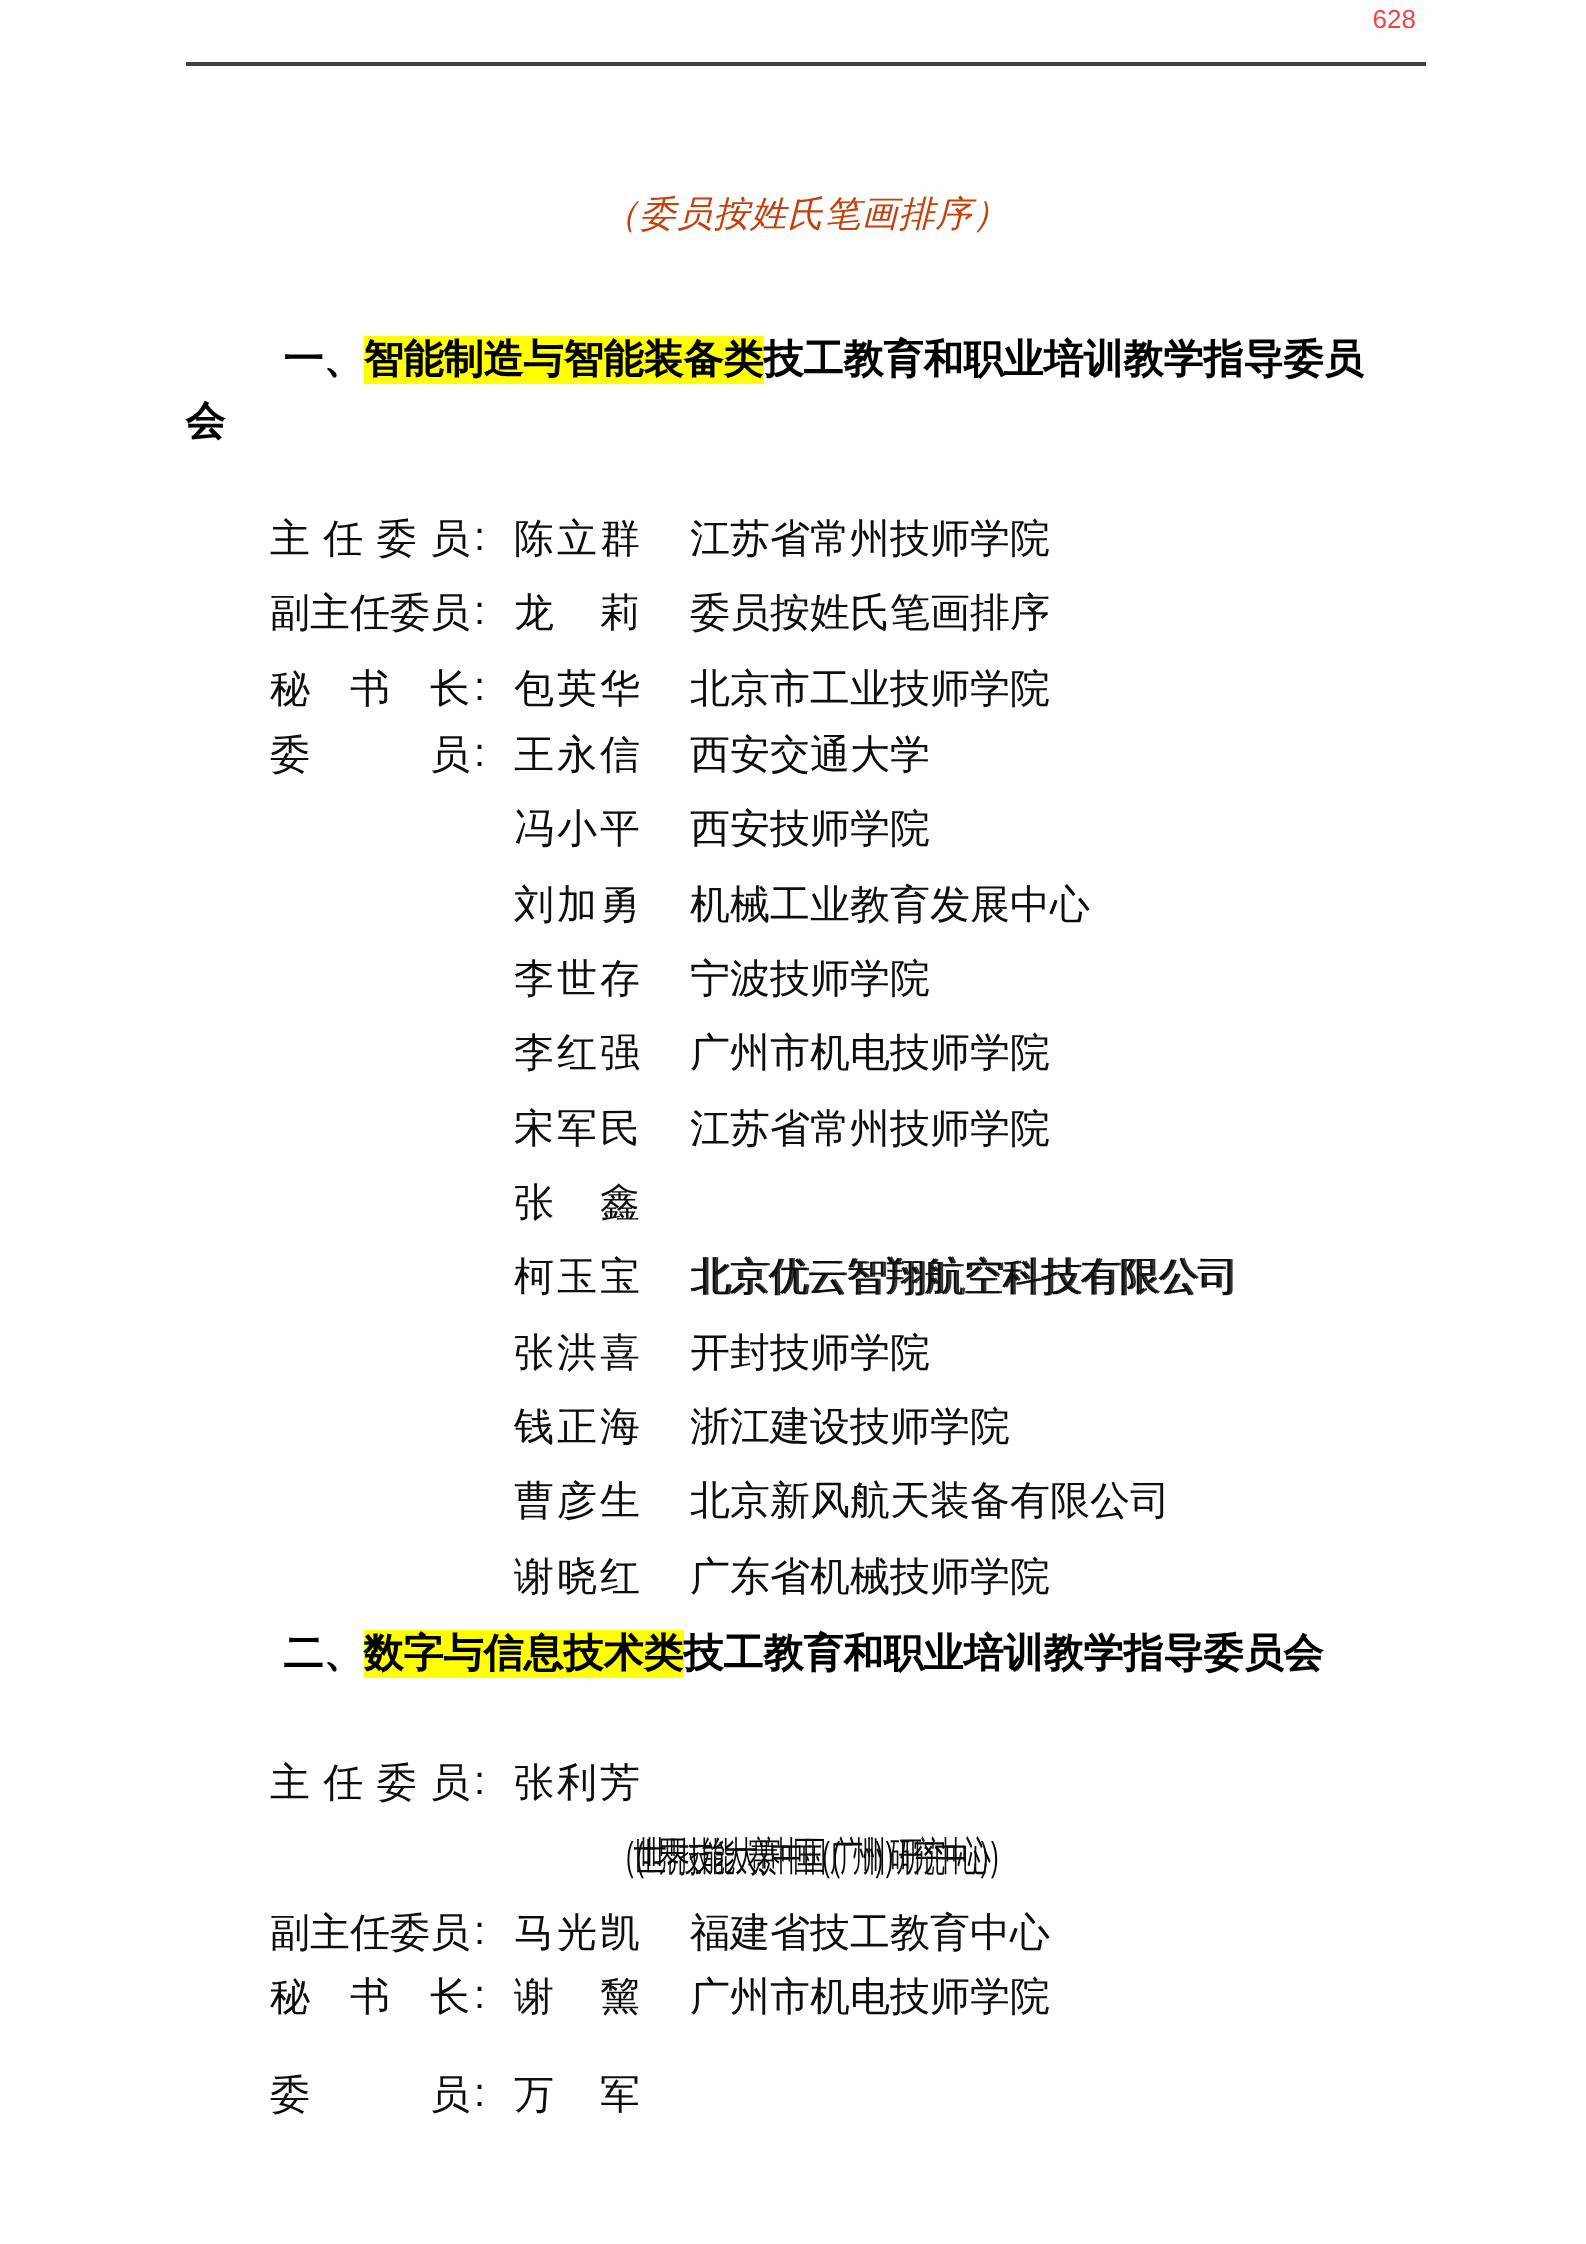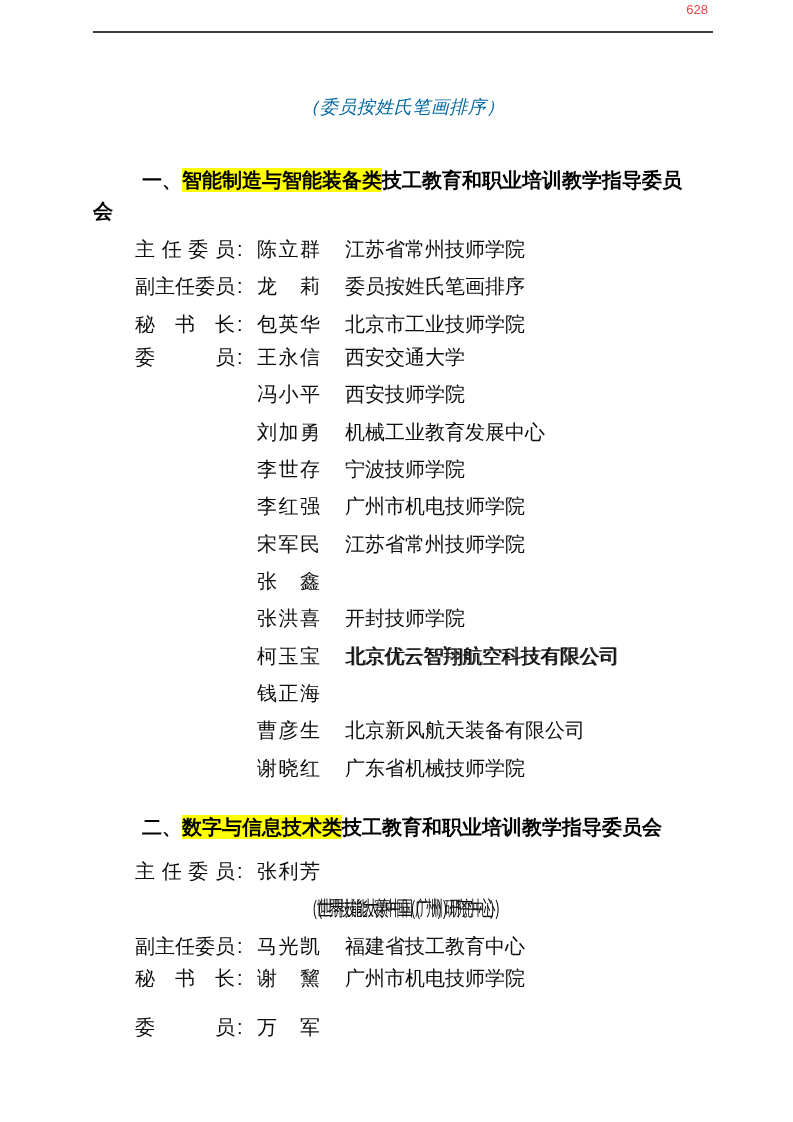--- a/index.html
+++ b/index.html
@@ -18,36 +18,36 @@
   }
   .header-rule{
     position:absolute;top:31px;left:93px;width:620px;height:2px;
     background:#3d3d3d;
   }
   .subtitle{
     position:absolute;top:95px;left:93px;width:620px;
     text-align:center;
     font-family:"Liberation Serif",serif;
     font-style:italic;
-    font-size:18px;letter-spacing:0.5px;color:#0369a1;
+    font-size:18px;letter-spacing:0.5px;color:#c2410c;
   }
   .section-heading{
     position:absolute;left:93px;width:624px;
     font-size:20px;font-weight:bold;line-height:31px;
     text-indent:49px;color:#000;
   }
   .heading-1{top:165px;}
   .heading-2{top:812px;}
   .hl{
     background:#ffff00;
     padding:1px 0;
     margin-top:28px;
   }
   .rows{
-    position:absolute;left:93px;width:660px;
+    position:absolute;left:93px;width:660px;margin-top:20px;
   }
   .rows-1{top:231px;}
   .rows-2{top:853px;}
   .row{
     display:flex;align-items:center;
     height:37.33px;
     padding-left:42px;
     font-size:20px;
   }
   .role{
@@ -155,33 +155,34 @@
         <span class="org">江苏省常州技师学院</span>
       </div>
       <div class="row">
         <span class="role"></span>
           <span class="colon"></span>
         <span class="name">张　鑫</span>
       </div>
       <div class="row">
         <span class="role"></span>
           <span class="colon"></span>
+        <span class="name">柯玉宝</span>
+        <span class="org smear">北京优云智翔航空科技有限公司</span>
+      </div>
+      <div class="row">
+        <span class="role"></span>
+          <span class="colon"></span>
         <span class="name">张洪喜</span>
         <span class="org">开封技师学院</span>
       </div>
       <div class="row">
         <span class="role"></span>
           <span class="colon"></span>
-        <span class="name">柯玉宝</span>
-        <span class="org smear">北京优云智翔航空科技有限公司</span>
-      </div>
-      <div class="row">
-        <span class="role"></span>
-          <span class="colon"></span>
         <span class="name">钱正海</span>
+        <span class="org">浙江建设技师学院</span>
       </div>
       <div class="row">
         <span class="role"></span>
           <span class="colon"></span>
         <span class="name">曹彦生</span>
         <span class="org">北京新风航天装备有限公司</span>
       </div>
       <div class="row">
         <span class="role"></span>
           <span class="colon"></span>

